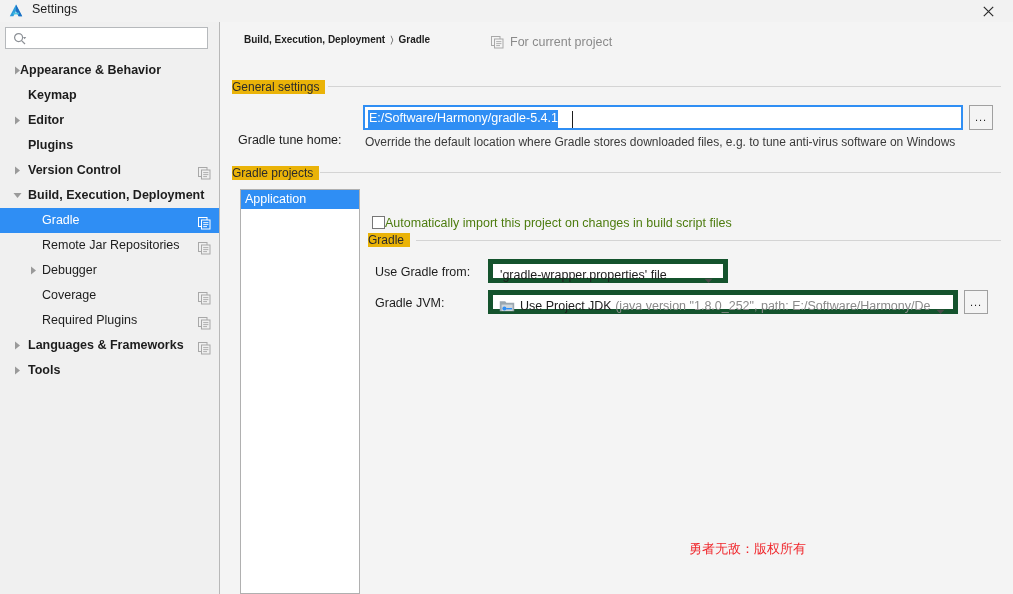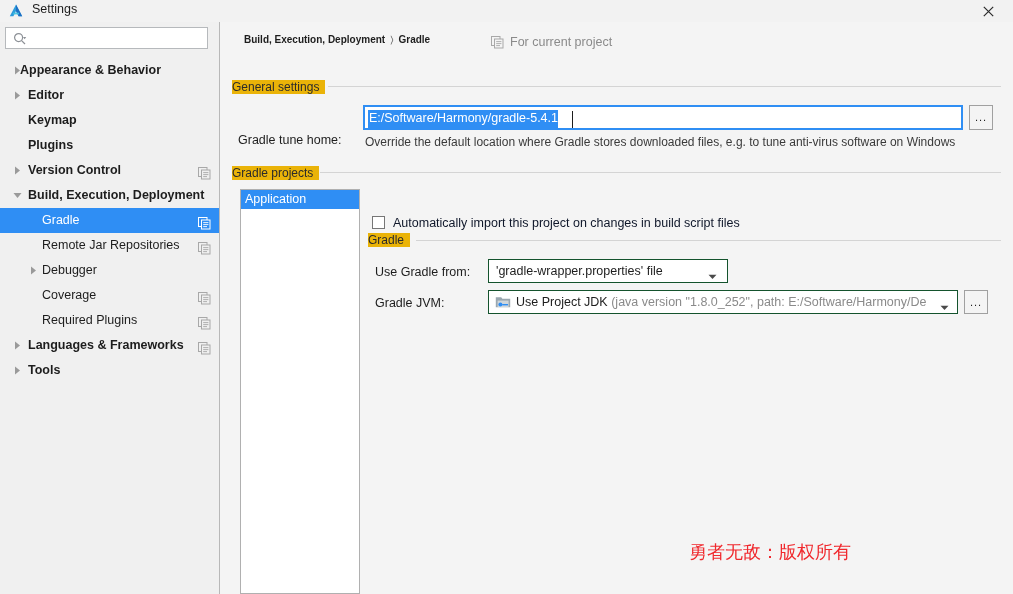--- a/index.html
+++ b/index.html
@@ -248,29 +248,28 @@
   .checkbox {
     display: inline-block;
     width: 13px; height: 13px;
     box-sizing: border-box;
     border: 1px solid #767676;
     background: #ffffff;
     vertical-align: -2px;
   }
   .checkrow .cklabel {
     font-size: 12.5px;
-    color: #0f172a;
-    margin-left: 8px;
+    color: #4d7c0f;
   }
 
   
   .combo {
     position: absolute;
     box-sizing: border-box;
-    border: 1px solid #14532d;
+    border: 5px solid #14532d;
     background: #ffffff;
     height: 24px;
   }
   .combo-text {
     position: absolute;
     left: 7px; top: 4px;
     font-size: 12.5px;
     color: #1d1d1d;
     white-space: nowrap;
     overflow: hidden;
@@ -282,21 +281,21 @@
   }
   .dim { color: #8a8a8a; }
   .jdk-icon {
     position: absolute;
     left: 6px; top: 4px;
     width: 16px; height: 15px;
   }
 
   .watermark {
     position: absolute;
-    font-size: 18px;
+    font-size: 13px;
     color: #f0282d;
     white-space: nowrap;
   }
 </style>
 </head>
 <body>
 
 <div id="app">
 
   <div class="titlebar">
@@ -331,29 +330,29 @@
     <div class="tree" id="tree">
         <div class="tree-row bold">
           <span class="tree-arrow" style="left: 12px;">
             <svg width="7" height="9" viewBox="0 0 7 9">
               <path d="M1 0.5 L6 4.5 L1 8.5 Z" fill="#9a9a9a"></path>
             </svg>
           </span>
           <span class="tree-label" style="left: 20px;">Appearance &amp; Behavior</span>
         </div>
         <div class="tree-row bold">
+          <span class="tree-label" style="left: 28px;">Keymap</span>
+        </div>
+        <div class="tree-row bold">
           <span class="tree-arrow" style="left: 12px;">
             <svg width="7" height="9" viewBox="0 0 7 9">
               <path d="M1 0.5 L6 4.5 L1 8.5 Z" fill="#9a9a9a"></path>
             </svg>
           </span>
           <span class="tree-label" style="left: 28px;">Editor</span>
-        </div>
-        <div class="tree-row bold">
-          <span class="tree-label" style="left: 28px;">Keymap</span>
         </div>
         <div class="tree-row bold">
           <span class="tree-label" style="left: 28px;">Plugins</span>
         </div>
         <div class="tree-row bold">
           <span class="tree-arrow" style="left: 12px;">
             <svg width="7" height="9" viewBox="0 0 7 9">
               <path d="M1 0.5 L6 4.5 L1 8.5 Z" fill="#9a9a9a"></path>
             </svg>
           </span>

